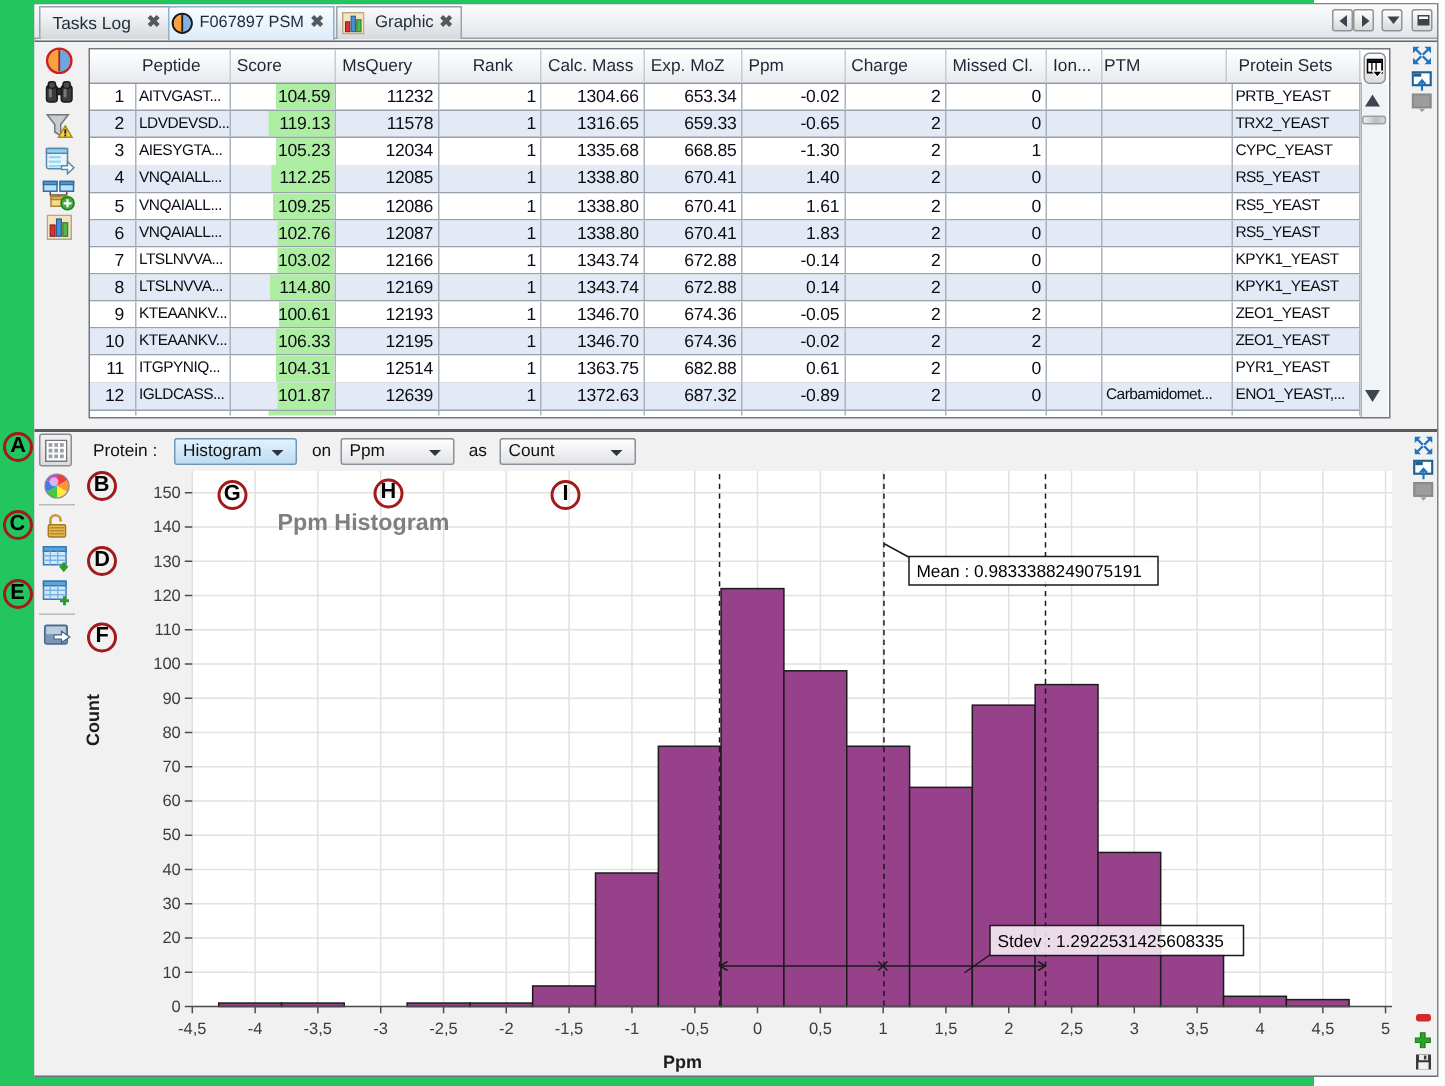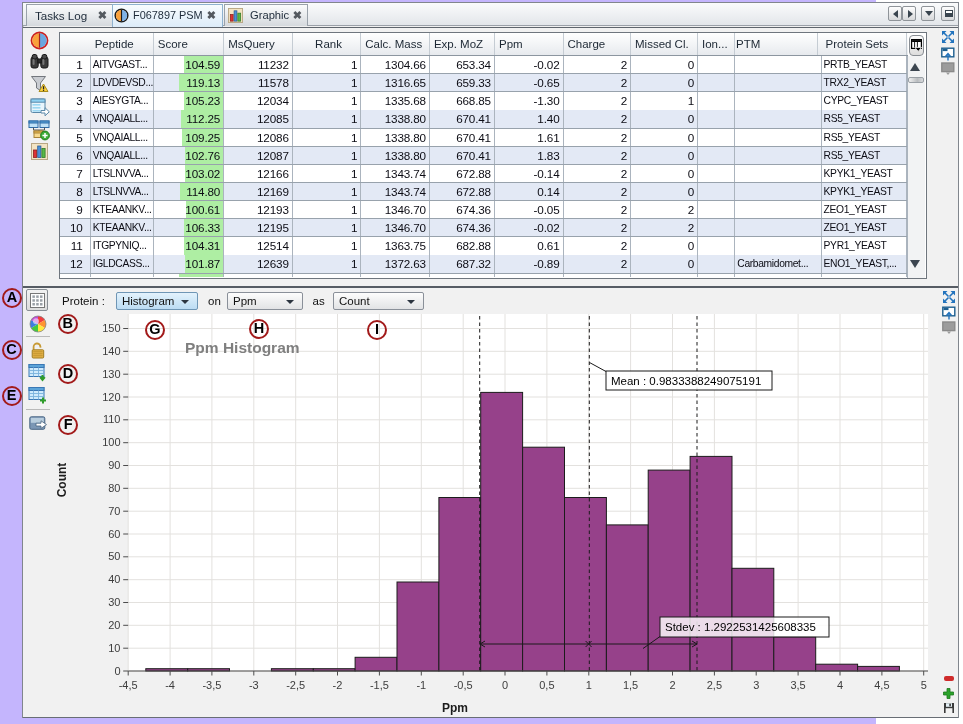--- a/index.html
+++ b/index.html
@@ -1,17 +1,17 @@
 <!DOCTYPE html>
 <html><head>
 <meta charset="utf-8">
 <style>
 * { margin:0; padding:0; box-sizing:border-box; }
 html,body { width:963px; height:724px; background:#fff; font-family:"Liberation Sans", sans-serif; overflow:hidden; }
-#page { position:relative; width:876px; height:724px; background:#c4b5fd; }
+#page { position:relative; width:876px; height:724px; background:#22c55e; }
 #win { position:absolute; left:22px; top:2px; width:937px; height:716px; background:#f0f0f0; border:1px solid #81868d; box-shadow:inset 1px 0 0 #c8cbce; }
 .abs { position:absolute; }
 
 #tabbar { position:absolute; left:0; top:0; width:935px; height:23px; background:linear-gradient(#fafbfc,#e3e6ea); border-bottom:1px solid #9aa0a8; }
 .tab { position:absolute; top:1px; height:22px; border:1px solid #9aa2ab; border-bottom:none; background:linear-gradient(#fbfcfd,#d5d9dd); color:#1e2b3a; font-size:12px; line-height:21px; white-space:nowrap; }
 .tab.active { background:linear-gradient(#f8fcfe,#ddecf9); border-color:#8fb2cf; height:23px; }
 .tab .x { color:#54595f; font-weight:bold; font-size:11px; position:absolute; top:0px; }
 
 .wbtn { position:absolute; top:2.5px; height:15px; background:linear-gradient(#fefefe,#d7d8da); border:1px solid #8f9499; border-radius:2px; }
 

